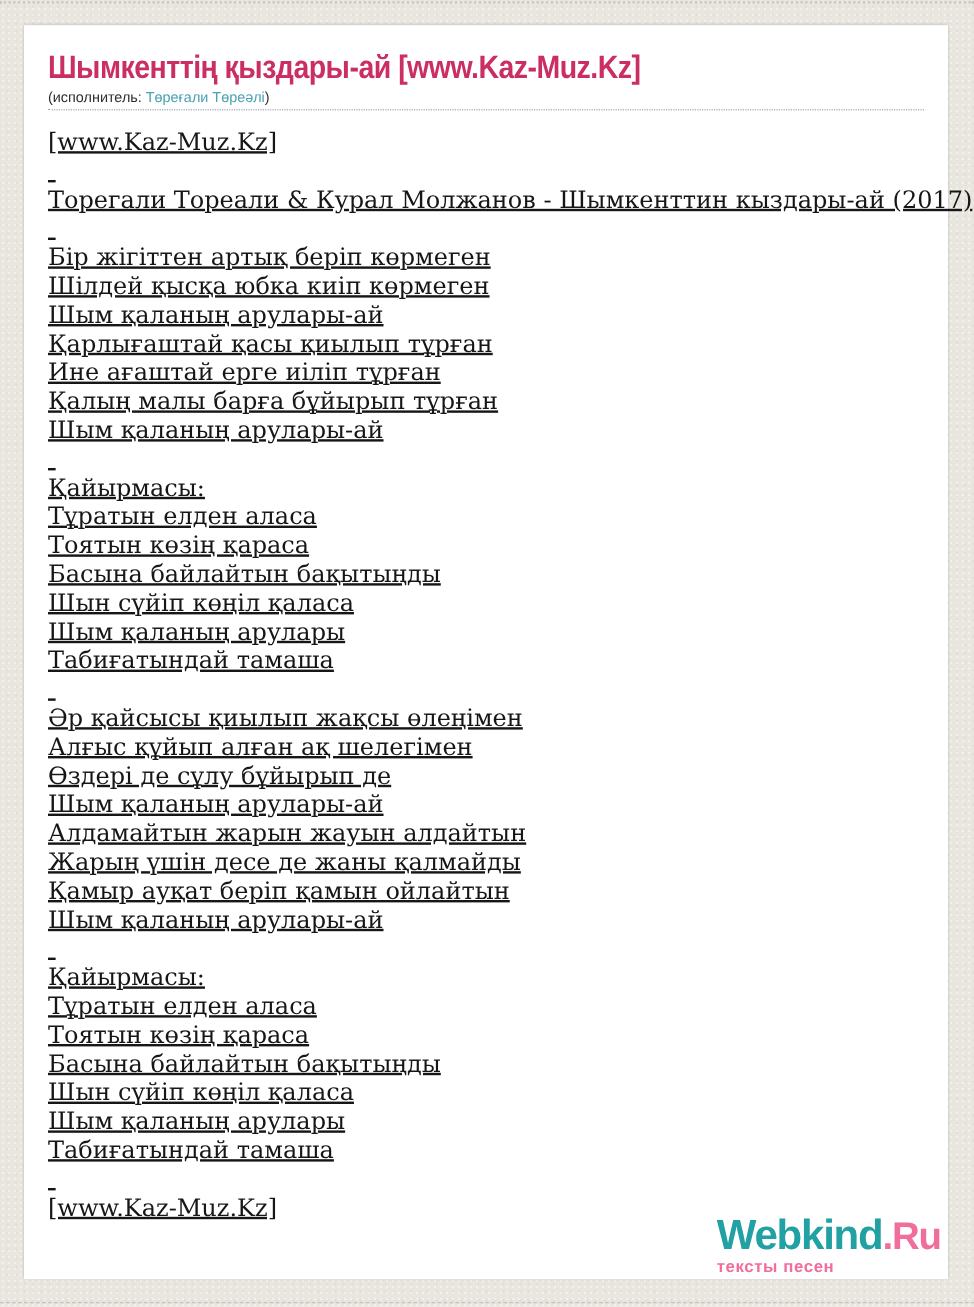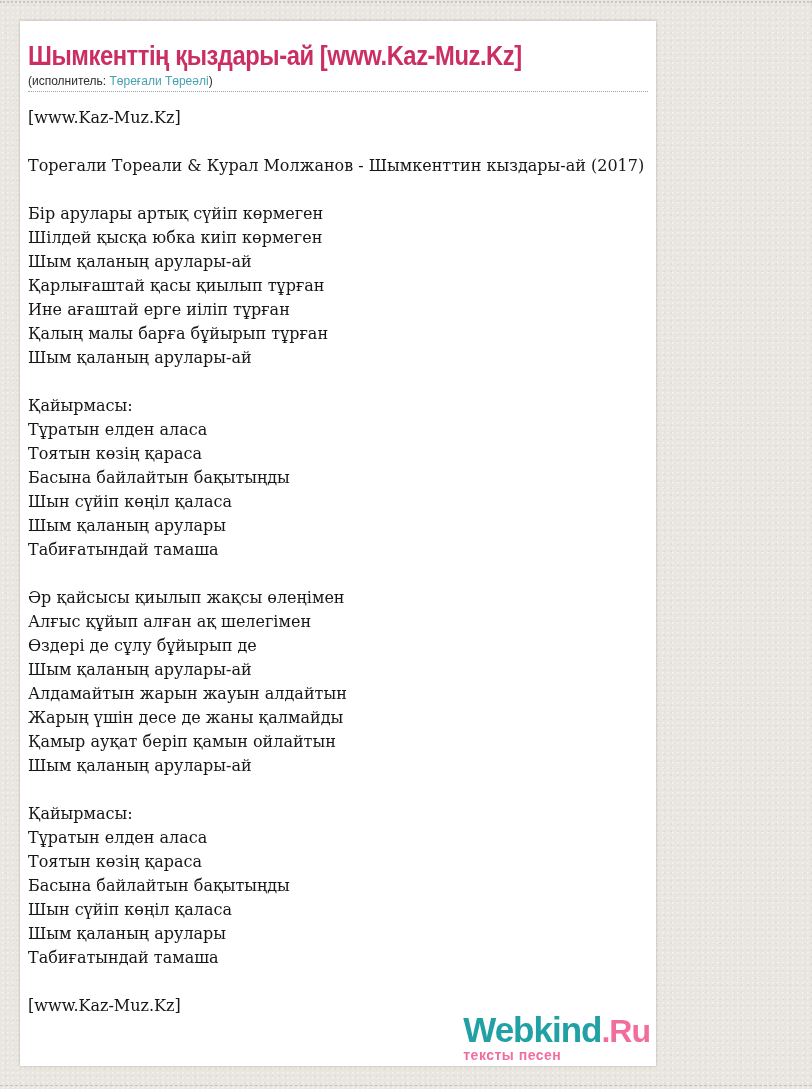--- a/index.html
+++ b/index.html
@@ -26,24 +26,24 @@
   }
   .bottom-divider {
     position: absolute;
     top: 1085px; left: 0; right: 0;
     border-top: 1px dashed #c6c2bb;
   }
   .card {
     position: absolute;
     left: 20px;
     top: 21px;
-    width: 636px;
+    width: 770px;
     height: 1045px;
     box-sizing: border-box;
-    padding: 0 8px;
+    padding: 0 20px;
     background: var(--card-bg, #ffffff);
     box-shadow: 0 0 3px rgba(0,0,0,0.22);
   }
   .title {
     margin: 22px 0 0 0;
     font-size: 27px;
     line-height: 26px;
     font-weight: 700;
     color: var(--title, #cb2e63);
     letter-spacing: -0.5px;
@@ -60,23 +60,24 @@
     white-space: pre;
   }
   .artist-link {
     color: var(--performer-link, #47a1b1);
     text-decoration: none;
     cursor: pointer;
   }
   .lyrics {
     margin-top: 14px;
     font-family: "DejaVu Serif", "Liberation Serif", serif;
-    font-size: 16px;
+    font-size: 20px;
     line-height: 24px;
     color: var(--text, #161616);
+    text-decoration: underline;
   }
   .lyric-line {
     height: 24px;
     white-space: pre;
   }
   .logo {
     position: absolute;
     right: 6px;
     bottom: 3px;
     cursor: pointer;
@@ -114,21 +115,21 @@
 <div class="card">
   <h1 class="title">Шымкенттің қыздары-ай [www.Kaz-Muz.Kz]</h1>
 
   <div class="subtitle"><span>(исполнитель: </span><a class="artist-link">Төреғали Төреәлі</a><span>)</span></div>
 
   <div class="lyrics">
       <div class="lyric-line">[www.Kaz-Muz.Kz]</div>
       <div class="lyric-line">&nbsp;</div>
       <div class="lyric-line">Торегали Тореали &amp; Курал Молжанов - Шымкенттин кыздары-ай (2017)</div>
       <div class="lyric-line">&nbsp;</div>
-      <div class="lyric-line">Бір арулары артық сүйіп көрмеген</div>
+      <div class="lyric-line">Бір жігіттен артық беріп көрмеген</div>
       <div class="lyric-line">Шілдей қысқа юбка киіп көрмеген</div>
       <div class="lyric-line">Шым қаланың арулары-ай</div>
       <div class="lyric-line">Қарлығаштай қасы қиылып тұрған</div>
       <div class="lyric-line">Ине ағаштай ерге иіліп тұрған</div>
       <div class="lyric-line">Қалың малы барға бұйырып тұрған</div>
       <div class="lyric-line">Шым қаланың арулары-ай</div>
       <div class="lyric-line">&nbsp;</div>
       <div class="lyric-line">Қайырмасы:</div>
       <div class="lyric-line">Тұратын елден аласа</div>
       <div class="lyric-line">Тоятын көзің қараса</div>

